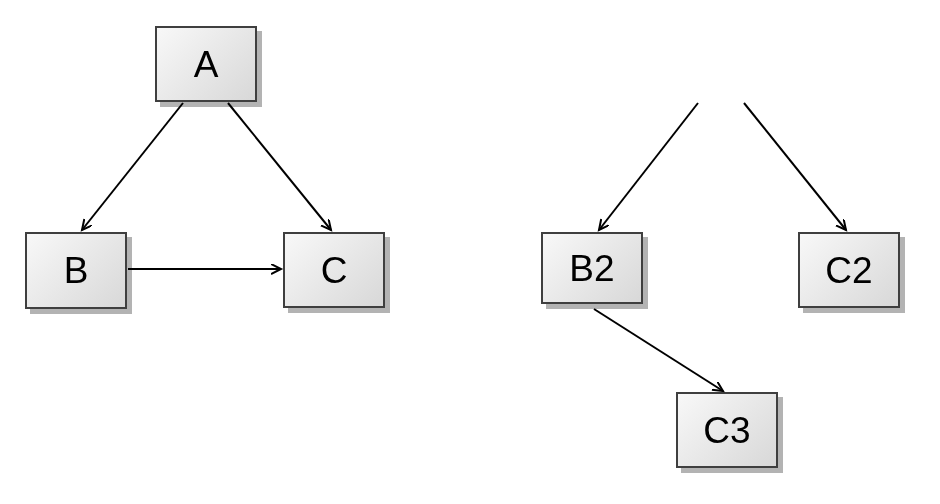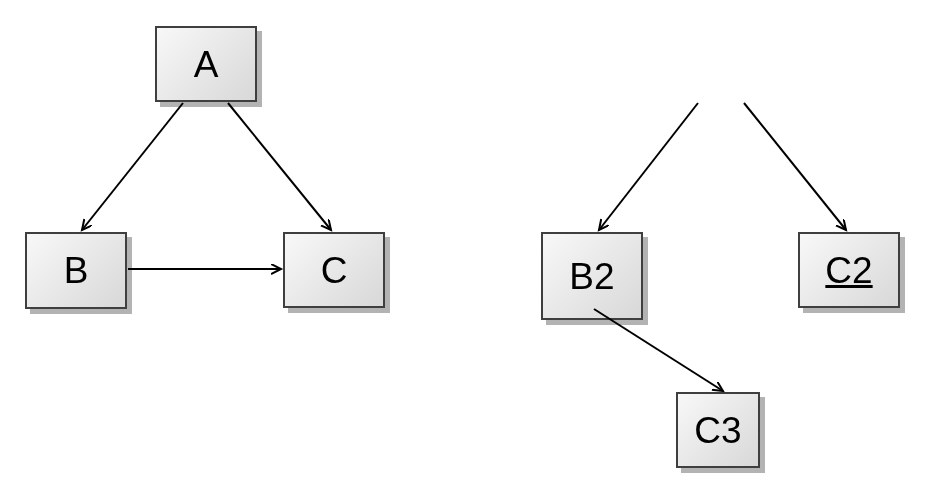--- a/index.html
+++ b/index.html
@@ -56,27 +56,27 @@
   <div class="node" style="left: 155px; top: 26px; width: 102px; height: 76px;">
     <span class="node-label">A</span>
   </div>
   <div class="node" style="left: 25px; top: 232px; width: 102px; height: 77px;">
     <span class="node-label">B</span>
   </div>
   <div class="node" style="left: 283px; top: 232px; width: 102px; height: 76px;">
     <span class="node-label">C</span>
   </div>
 
-  <div class="node" style="left: 541px; top: 232px; width: 102px; height: 88px;">
+  <div class="node" style="left: 541px; top: 232px; width: 102px; height: 72px;">
     <span class="node-label">B2</span>
   </div>
-  <div class="node" style="left: 798px; top: 232px; width: 102px; height: 76px; text-decoration: underline;">
+  <div class="node" style="left: 798px; top: 232px; width: 102px; height: 76px;">
     <span class="node-label">C2</span>
   </div>
-  <div class="node" style="left: 676px; top: 392px; width: 84px; height: 76px;">
+  <div class="node" style="left: 676px; top: 392px; width: 102px; height: 76px;">
     <span class="node-label">C3</span>
   </div>
 
   <svg id="edge-layer" width="940" height="504" viewBox="0 0 940 504" xmlns="http://www.w3.org/2000/svg">
     <defs>
       <marker id="arrowhead" markerUnits="userSpaceOnUse" markerWidth="14" markerHeight="14" refX="10" refY="5" orient="auto">
         <path d="M0,0 L10,5 L0,10"></path>
       </marker>
     </defs>
   <line x1="183" y1="103" x2="82" y2="230" marker-end="url(#arrowhead)"></line>

